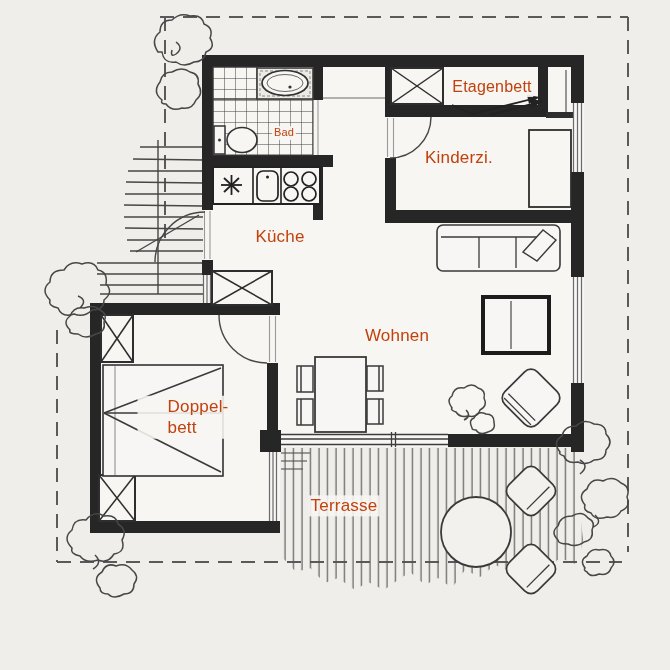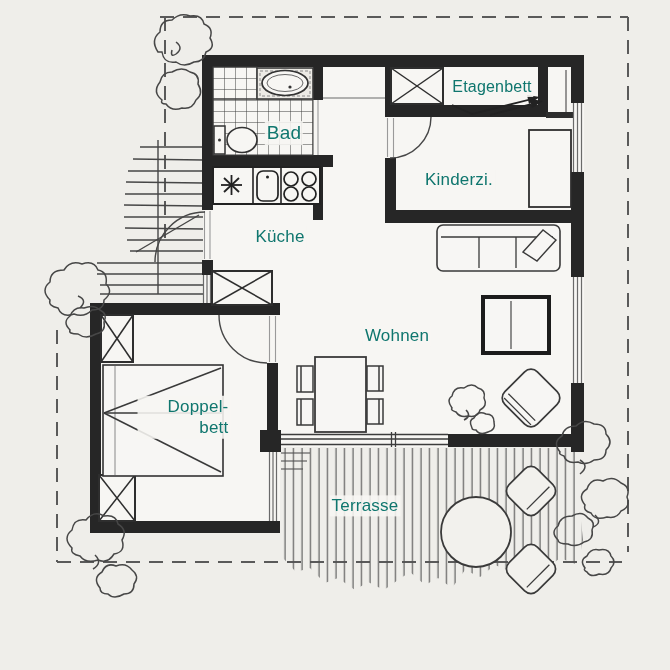--- a/index.html
+++ b/index.html
@@ -1,23 +1,23 @@
 <!DOCTYPE html>
 <html><head>
 <meta charset="utf-8">
 <style>
   html,body{margin:0;padding:0;background:#e8e7e4;}
   #stage{position:relative;width:670px;height:670px;background:#efeeea;overflow:hidden;
          font-family:"Liberation Sans",sans-serif;}
   #plan-svg{position:absolute;left:0;top:0;}
   .label{position:absolute;transform:translate(-50%,-50%);
-         font:400 17px "Liberation Sans",sans-serif;color:#0f766e;
+         font:400 17px "Liberation Sans",sans-serif;color:#c2410c;
          background:rgba(247,246,243,.88);padding:0 2px;white-space:nowrap;
-         letter-spacing:.2px;text-align:right;line-height:1.25;}
-  .label.small{font-size:19px;}
+         letter-spacing:.2px;text-align:left;line-height:1.25;}
+  .label.small{font-size:11px;}
   .label.mid{font-size:16px;}
   .label span{display:block;margin-left:28px;}
 </style>
 </head>
 <body>
 
 <div id="stage">
 <svg id="plan-svg" width="670" height="670" viewBox="0 0 670 670" xmlns="http://www.w3.org/2000/svg">
   <defs>
     <pattern id="tiles" width="11" height="11" patternUnits="userSpaceOnUse" x="213" y="67">
@@ -296,21 +296,21 @@
   <g>
     <path d="M452,105 L472,114 L536,98" fill="none" stroke="#222" stroke-width="1.8"></path>
     <polygon points="540,97 529,104 527,95" fill="#222"></polygon>
     <path d="M490,115 L539,102" fill="none" stroke="#222" stroke-width="1.8"></path>
     <polygon points="543,101 532,108 530,99" fill="#222"></polygon>
   </g>
 </svg>
 
 <div class="label small" style="left:284px;top:133px">Bad</div>
 <div class="label mid" style="left:492px;top:87px">Etagenbett</div>
-<div class="label" style="left:459px;top:180px">Kinderzi.</div>
+<div class="label" style="left:459px;top:158px">Kinderzi.</div>
 <div class="label" style="left:280px;top:237px">Küche</div>
 <div class="label" style="left:397px;top:336px">Wohnen</div>
 <div class="label" style="left:184px;top:417px">
   <span>Doppel-</span>
   <span>bett</span>
 </div>
-<div class="label" style="left:365px;top:506px">Terrasse</div>
+<div class="label" style="left:344px;top:506px">Terrasse</div>
 </div>
 
 </body></html>

